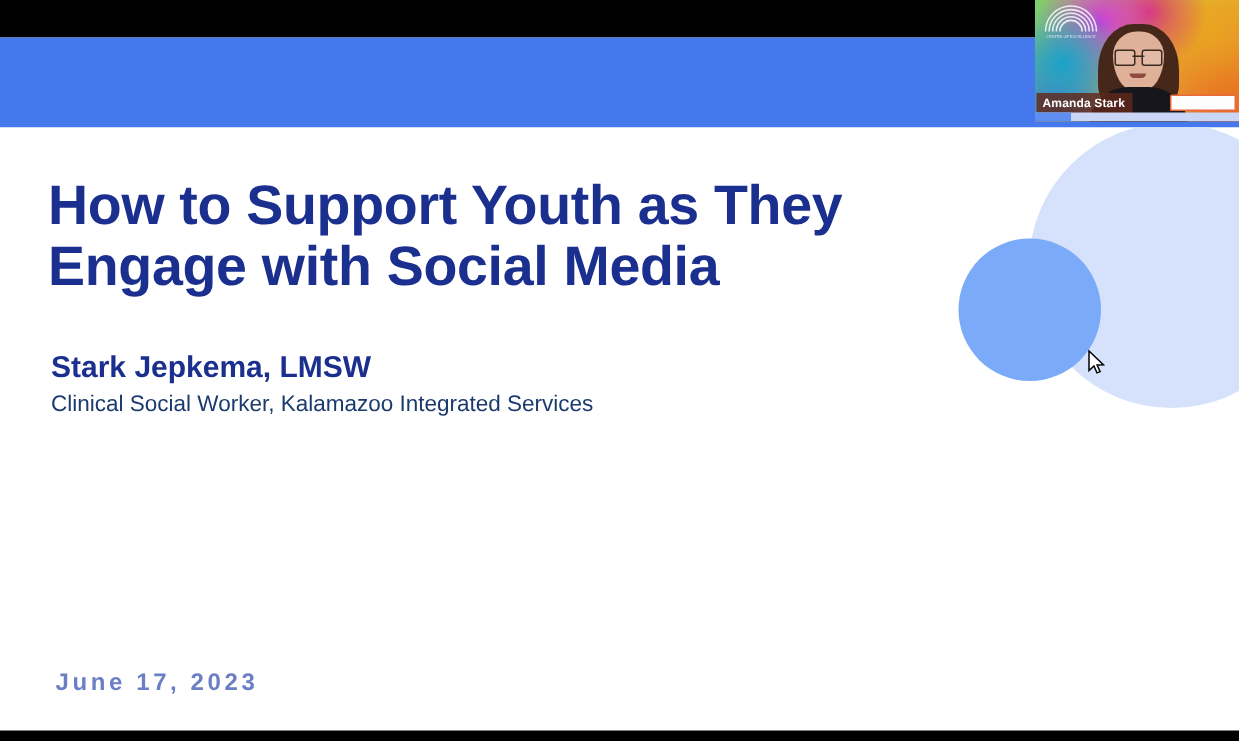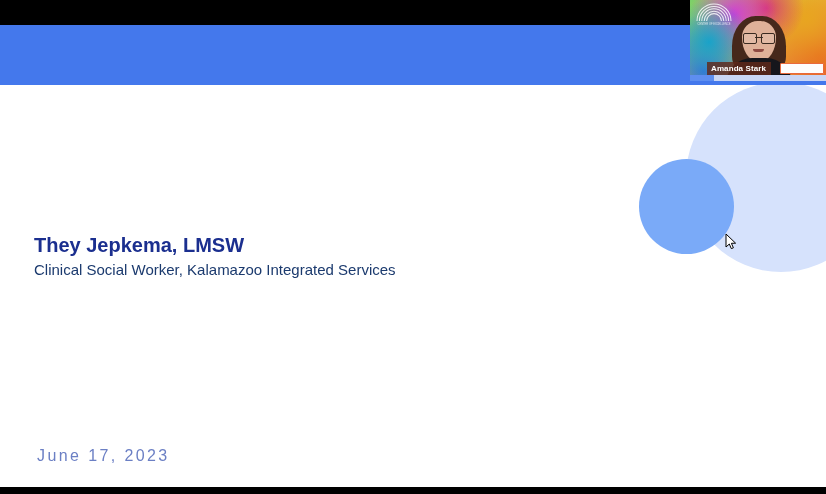--- a/index.html
+++ b/index.html
@@ -101,21 +101,21 @@
     color: #1b3a6e;
     line-height: 20px;
   }
   .slide-date {
     position: absolute;
     left: 37px;
     top: 362px;
     font-size: 16px;
     letter-spacing: 2.4px;
     color: #6b7fc4;
-    font-weight: normal;
+    font-weight: bold;
     z-index: 5;
   }
 
   
   .video-tile {
     position: absolute;
     left: 690px; top: 0px;
     width: 136px; height: 81px;
     overflow: hidden;
     background: #111;
@@ -205,21 +205,20 @@
     position: absolute;
     left: 1px; top: 62px;
     background: rgba(96, 40, 26, 0.82);
     color: #ffffff;
     font-size: 8px;
     font-weight: bold;
     padding: 2px 5px 2px 4px;
     line-height: 10px;
     white-space: nowrap;
     letter-spacing: 0.1px;
-    margin-left: 16px;
   }
   .video-pill {
     position: absolute;
     right: 2px; bottom: 7px;
     width: 42px; height: 9px;
     background: #fdfdfd;
     border: 1px solid #e9693c;
     border-radius: 1px;
   }
   .video-strip {
@@ -251,24 +250,25 @@
 
   <div class="topbar-black"></div>
 
   <div class="topbar-blue"></div>
 
   <div class="slide">
 
     <div class="deco-circle-lg"></div>
     <div class="deco-circle-md"></div>
 
+    <div class="slide-title">How to Support Youth as They Engage with Social Media</div>
 
     <div class="presenters">
       <div class="pres-block">
-        <div class="pres-name">They Jepkema, LMSW</div>
+        <div class="pres-name">Stark Jepkema, LMSW</div>
         <div class="pres-role">Clinical Social Worker, Kalamazoo Integrated Services</div>
       </div>
     </div>
 
     <div class="slide-date">June 17, 2023</div>
 
   </div>
 
   <div class="video-tile">
     <div class="video-bg"></div>

